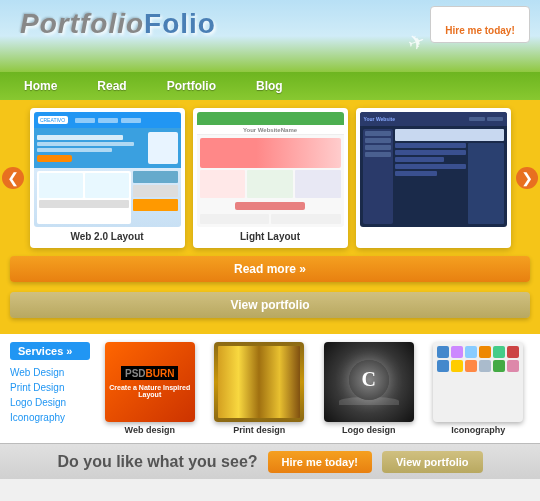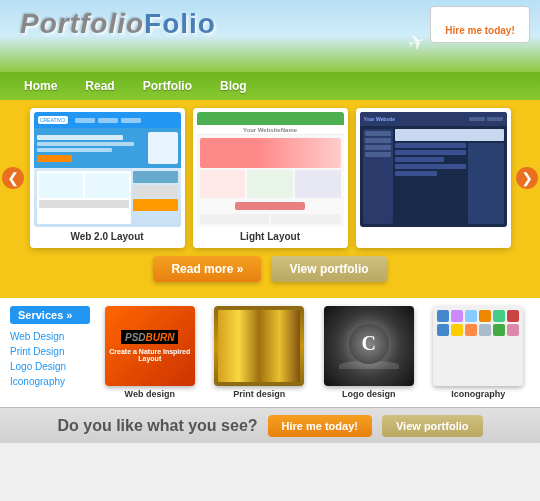--- a/index.html
+++ b/index.html
@@ -54,21 +54,21 @@
       font-size: 10px;
     }
 
     
     .nav {
       background: linear-gradient(180deg, #6db520 0%, #88c830 100%);
       height: 28px;
       display: flex;
       align-items: center;
       padding: 0 12px;
-      gap: 4px;
+      gap: 16px;
     }
     .nav-item {
       color: #fff;
       font-size: 12px;
       font-weight: bold;
       padding: 4px 12px;
       cursor: pointer;
       text-shadow: 0 1px 1px rgba(0,0,0,0.3);
     }
 
@@ -223,20 +223,21 @@
     }
     .preview-modern-line { background: #3a5090; height: 5px; border-radius: 1px; }
 
     
     .btn-row {
       display: flex;
       justify-content: center;
       gap: 10px;
       margin-top: 8px;
       padding-bottom: 8px;
+      flex-direction: column;
     }
     .btn-readmore {
       background: linear-gradient(180deg, #f5a020 0%, #e88010 100%);
       color: #fff;
       border: none;
       border-radius: 4px;
       padding: 6px 18px;
       font-size: 12px;
       font-weight: bold;
       cursor: pointer;
@@ -528,21 +529,21 @@
     <div class="service-item">Print Design</div>
     <div class="service-item">Logo Design</div>
     <div class="service-item">Iconography</div>
   </div>
 
   <div class="services-items">
 
     <div class="service-card">
       <div class="service-thumb thumb-webdesign">
         <div style="text-align:center;">
-          <div style="background:#000;padding:1px 4px;display:inline-block;font-style:italic;">
+          <div style="background:#000;padding:1px 4px;display:inline-block;">
             <span style="color:#888;font-size:10px;font-weight:900;">PSD</span><span style="color:#ff6600;font-size:10px;font-weight:900;">BURN</span>
           </div>
           <div style="color:#fff;font-size:7px;margin-top:4px;padding:0 4px;">Create a Nature Inspired<br>Layout</div>
         </div>
       </div>
       <div class="service-label">Web design</div>
     </div>
 
     <div class="service-card">
       <div class="service-thumb thumb-printdesign">

